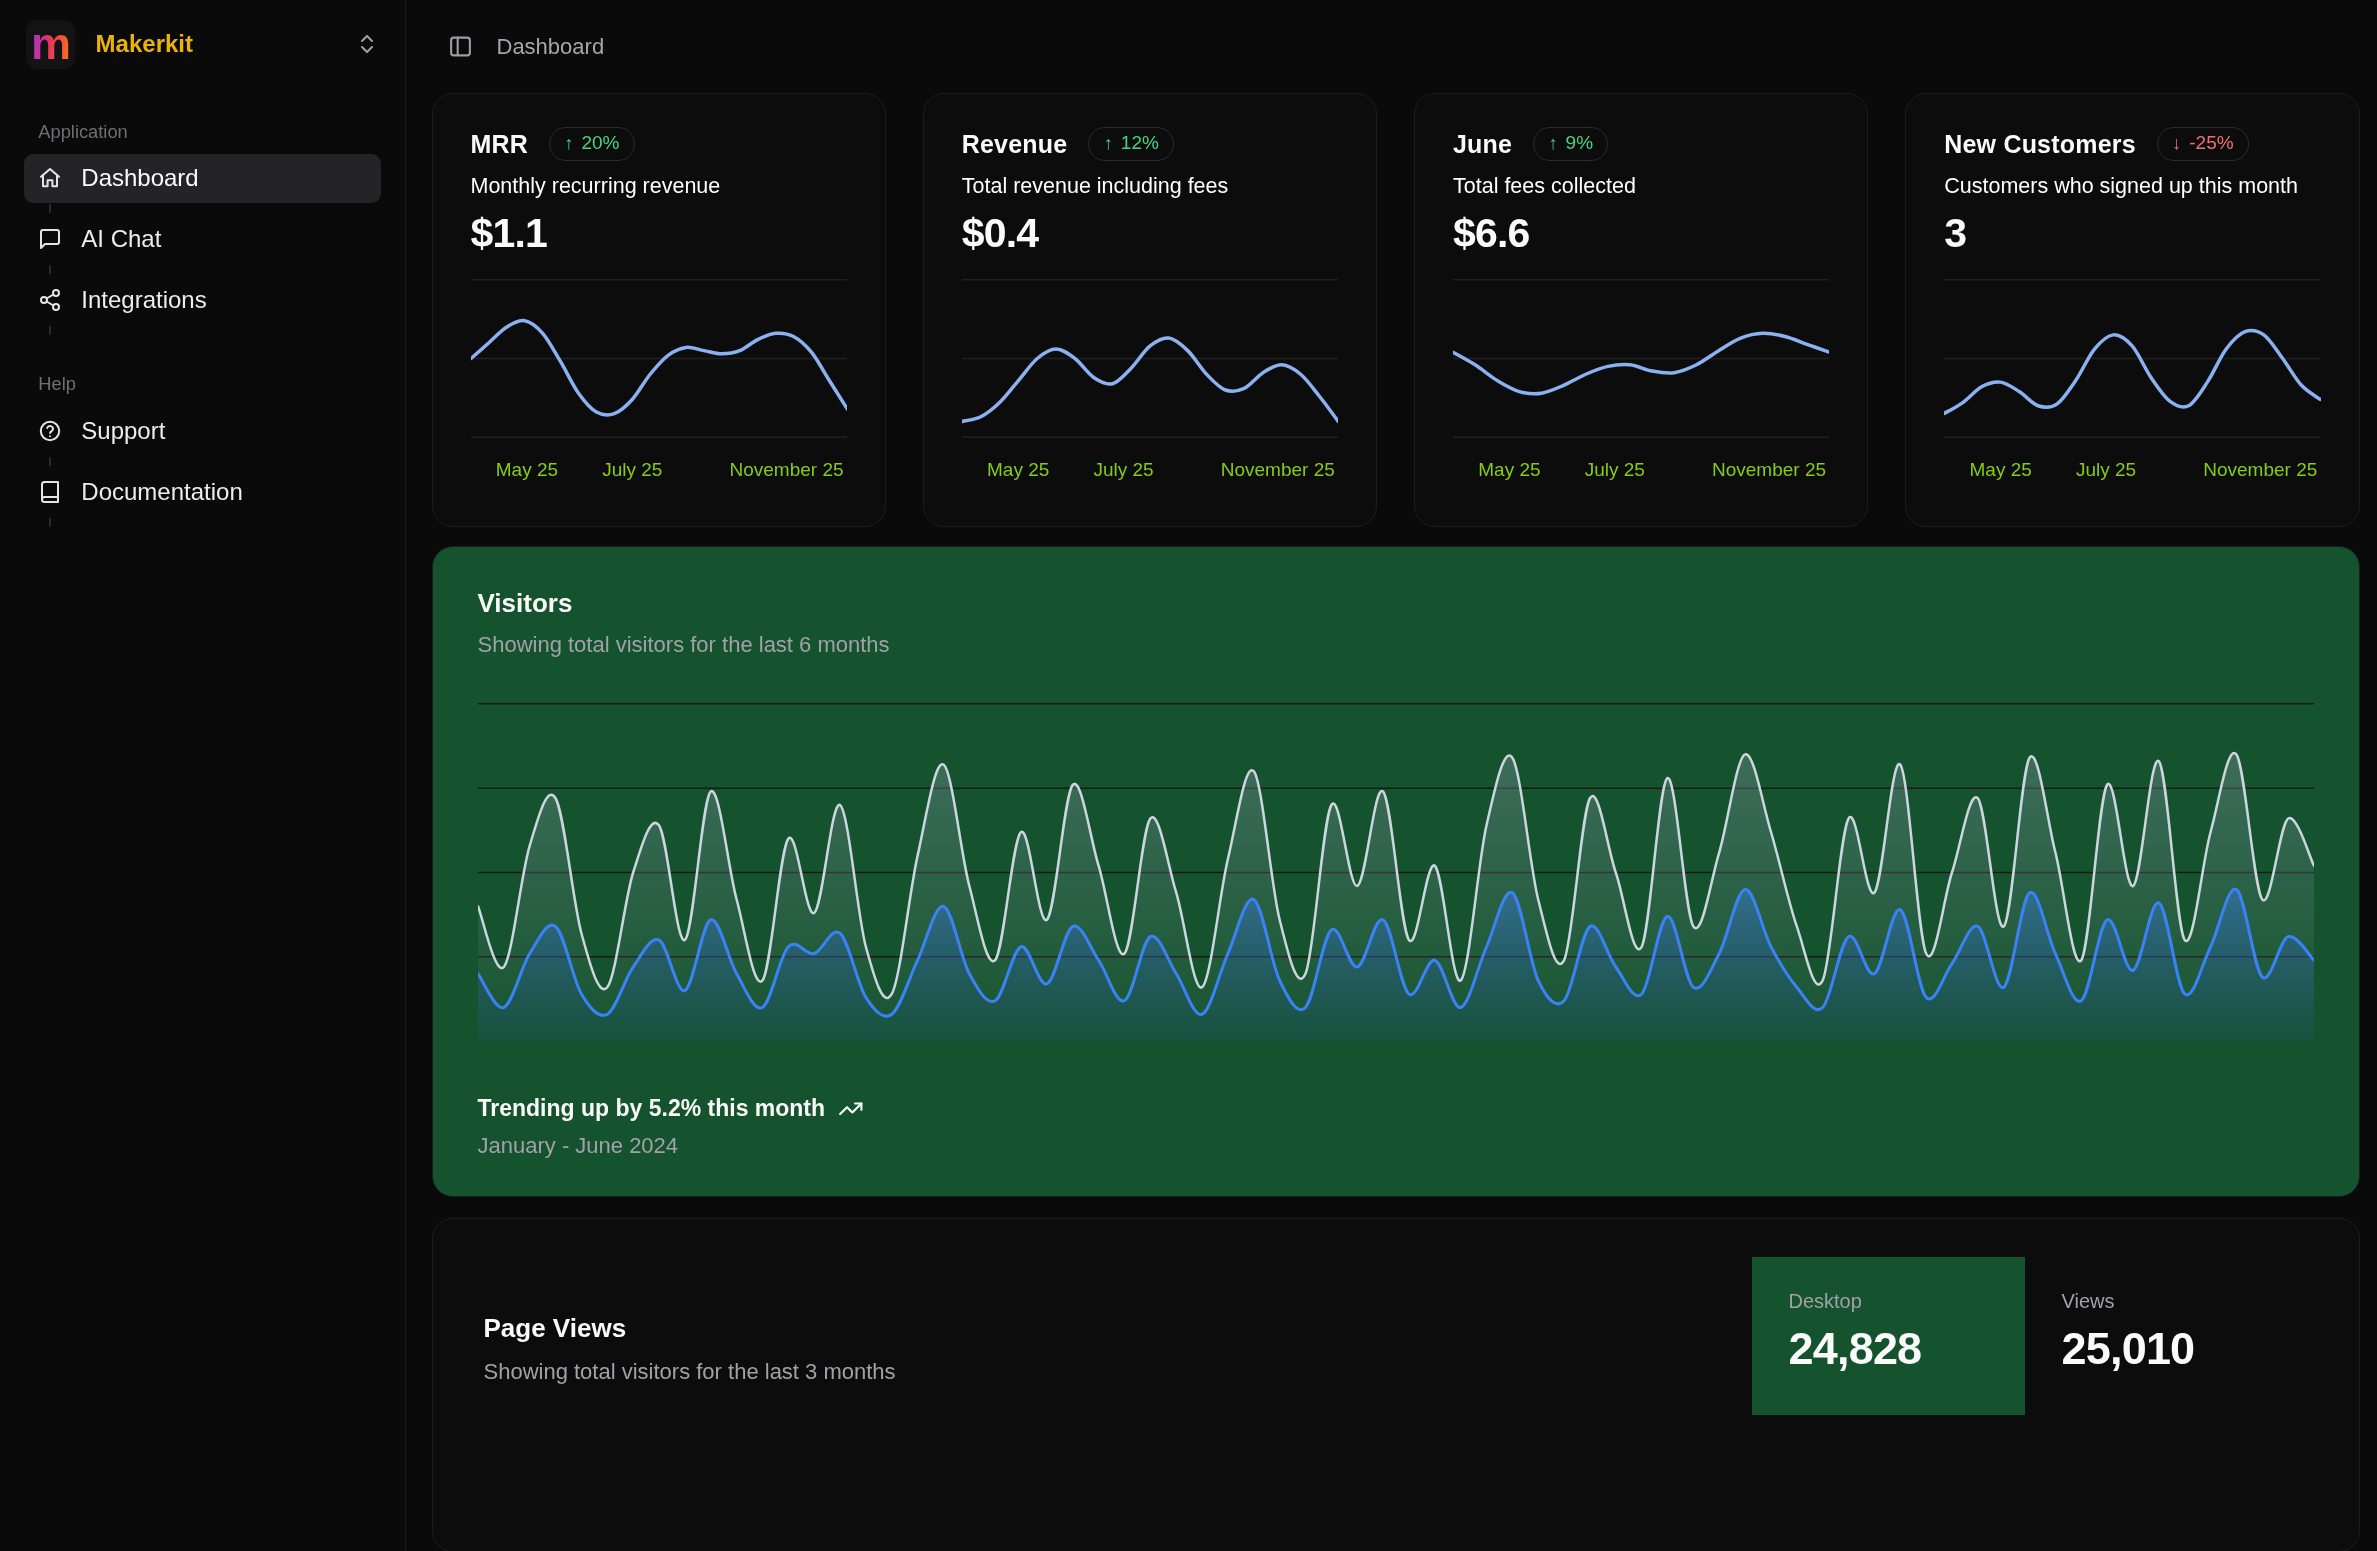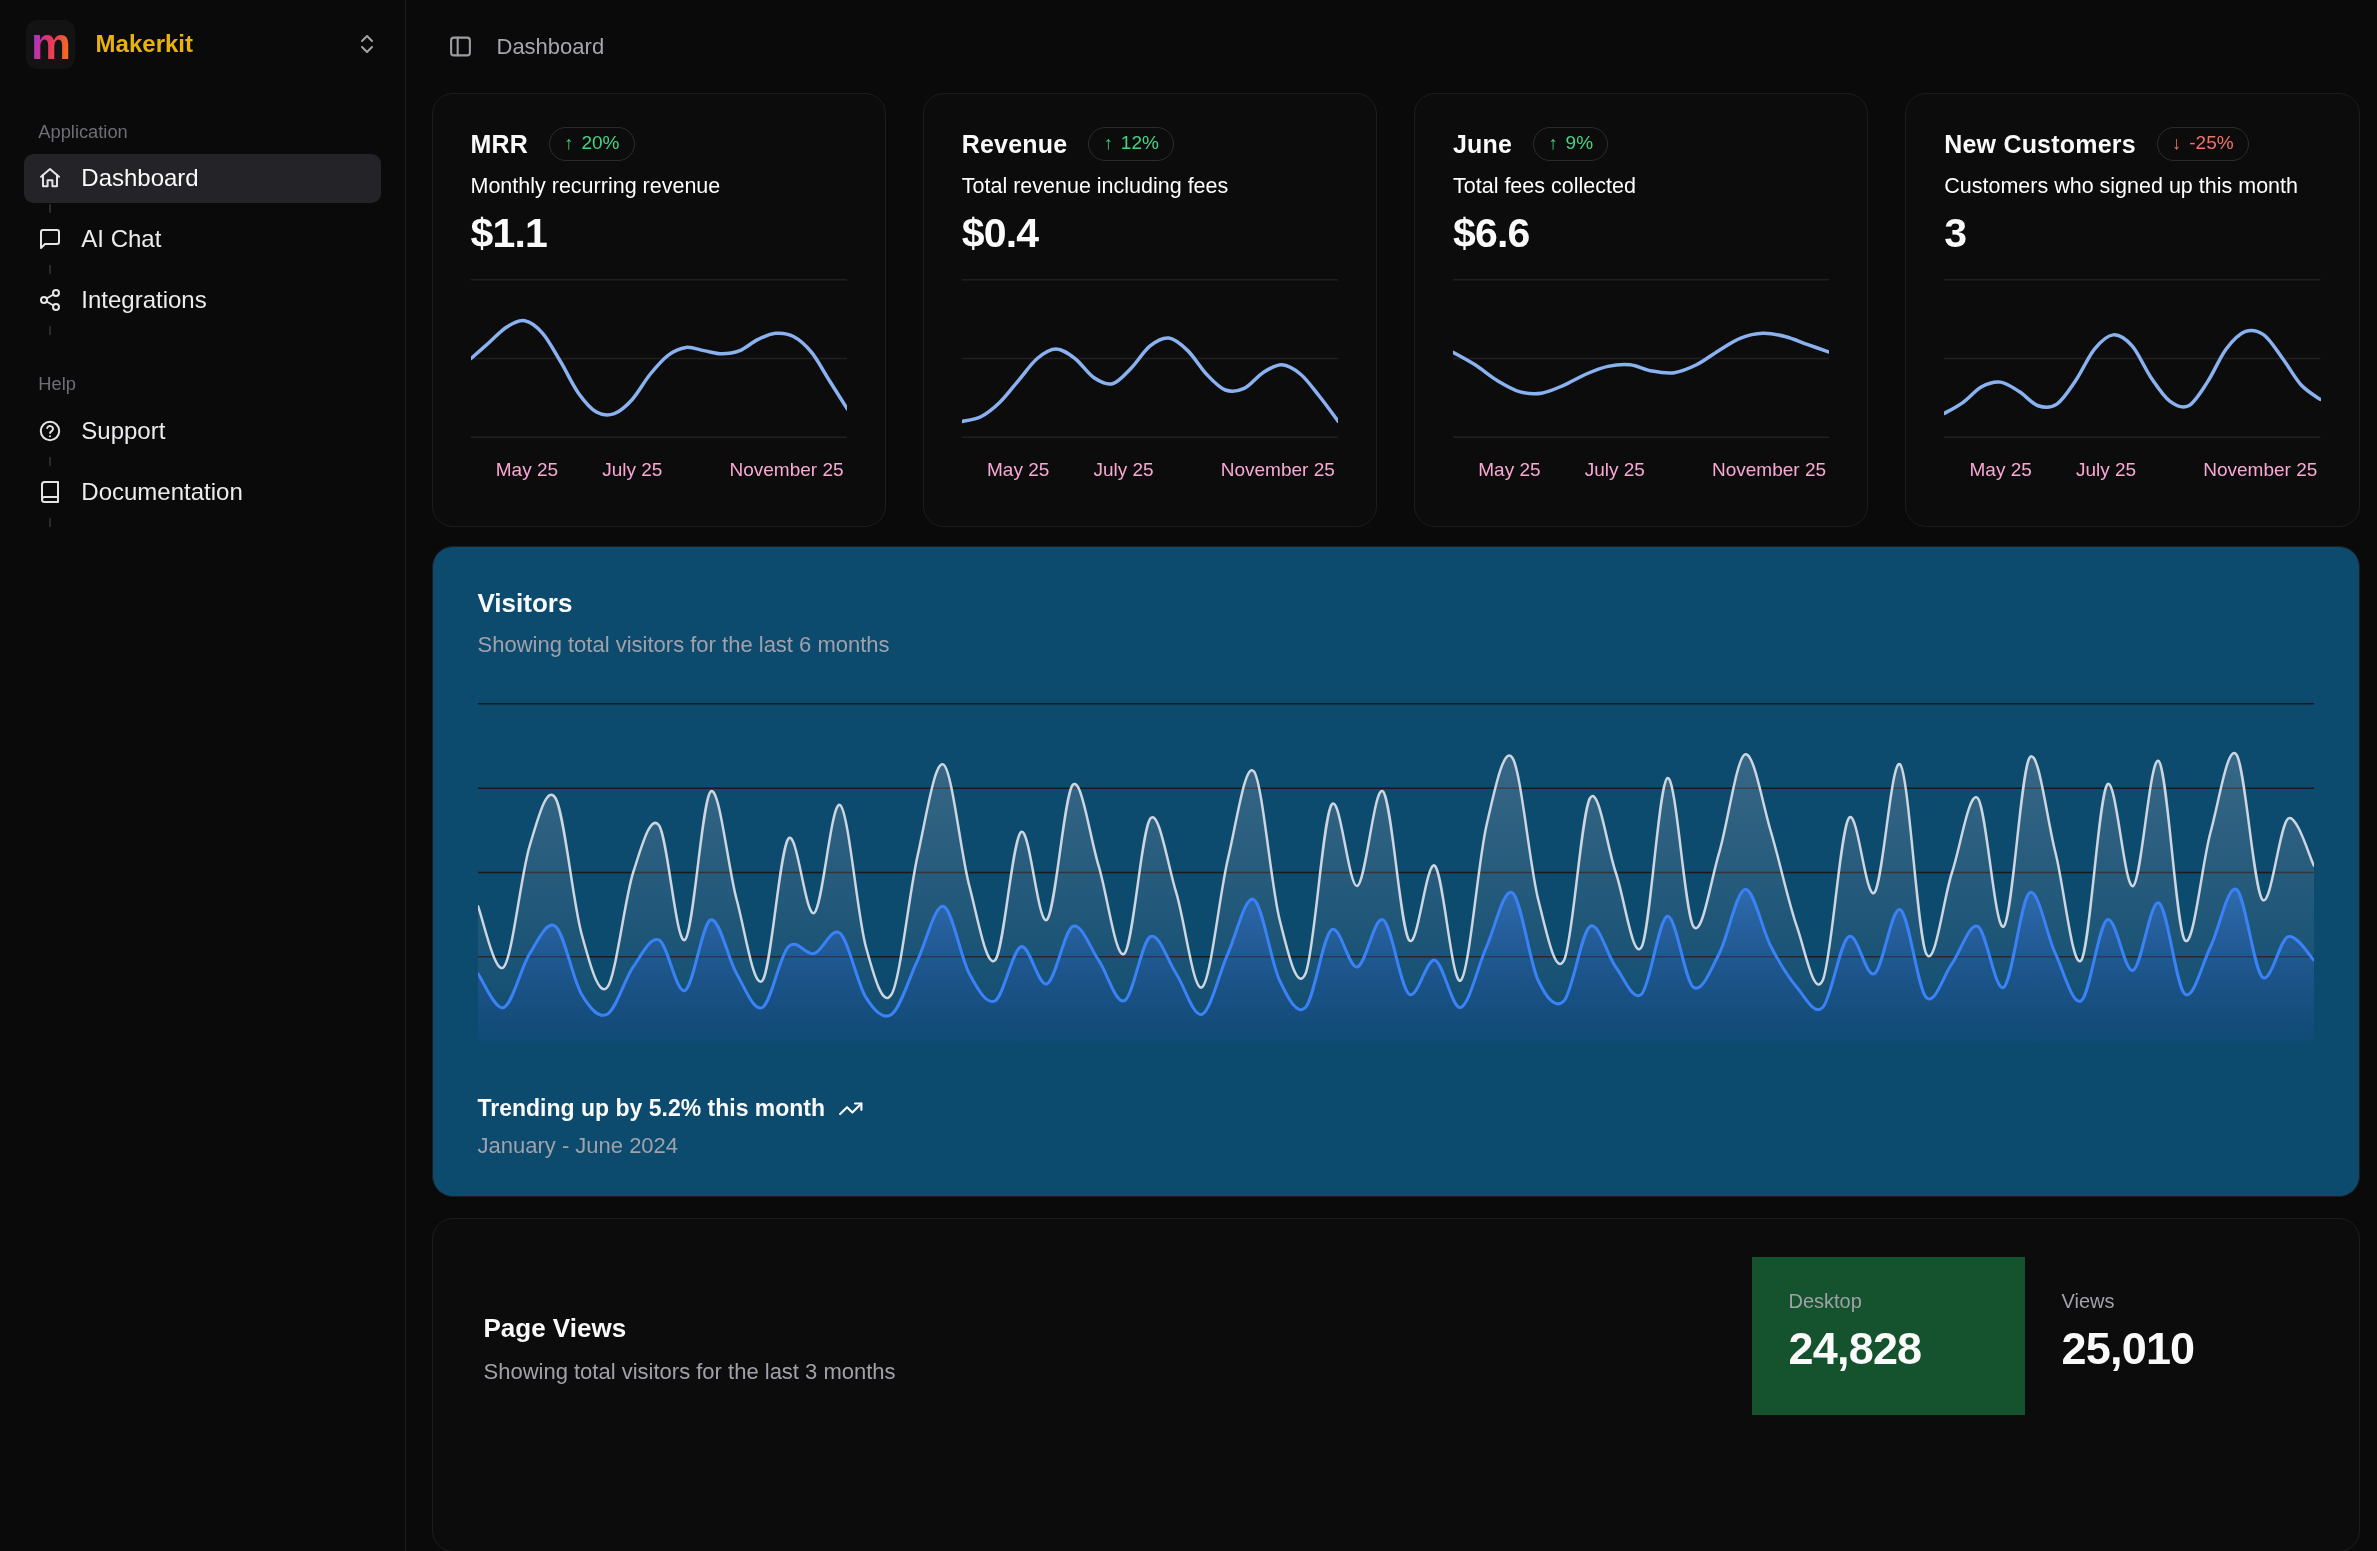--- a/index.html
+++ b/index.html
@@ -39,26 +39,26 @@
   .title-row { display:flex; align-items:center; gap:21px; }
   .card-title { font-size:25px; font-weight:600; letter-spacing:0.2px; }
   .badge { display:inline-flex; align-items:center; gap:8px; border:1.6px solid #2b2b30; border-radius:796px; padding:4px 14.3px 5.6px; font-size:19px; font-weight:500; }
   .badge.up { color:#45d483; }
   .badge.down { color:#f3716c; }
   .badge .arr { font-size:18.3px; }
   .card-sub { margin-top:12.8px; font-size:21.5px; color:#ffffff; }
   .card-value { margin-top:11px; font-size:41px; font-weight:700; letter-spacing:-0.8px; }
   .spark-wrap { margin-top:auto; }
   svg.spark { display:block; width:100%; height:167px; }
-  .tick-row { position:relative; height:24px; margin-top:17px; font-size:19px; color:#f9a8d4; }
+  .tick-row { position:relative; height:24px; margin-top:17px; font-size:19px; color:#84cc16; }
   .tick-row span { position:absolute; top:0; transform:translateX(-50%); white-space:nowrap; }
   .tick-row .t0 { left:15%; } .tick-row .t1 { left:43%; } .tick-row .t2 { left:84%; }
 
   
-  .visitors-card { margin-top:19px; background:#0c4a6e; border:1.6px solid #1d1d21; border-radius:21px; padding:41px 45px 37px; }
+  .visitors-card { margin-top:19px; background:#14532d; border:1.6px solid #1d1d21; border-radius:21px; padding:41px 45px 37px; }
   .v-title { font-size:26px; font-weight:600; }
   .v-sub { margin-top:12.8px; font-size:22px; color:#a1a1aa; }
   svg.big { display:block; width:100%; height:347px; margin-top:41px; }
   .v-footer { margin-top:49px; }
   .v-trend { display:flex; align-items:center; gap:12.8px; font-size:23px; font-weight:600; }
   .v-trend .icon { color:#fafafa; }
   .v-period { margin-top:11px; font-size:22px; color:#a1a1aa; }
 
   
   .pv-card { position:relative; margin-top:21px; height:343px; background:#0c0c0d; border:1.6px solid #1d1d21; border-radius:21px; overflow:hidden; }

